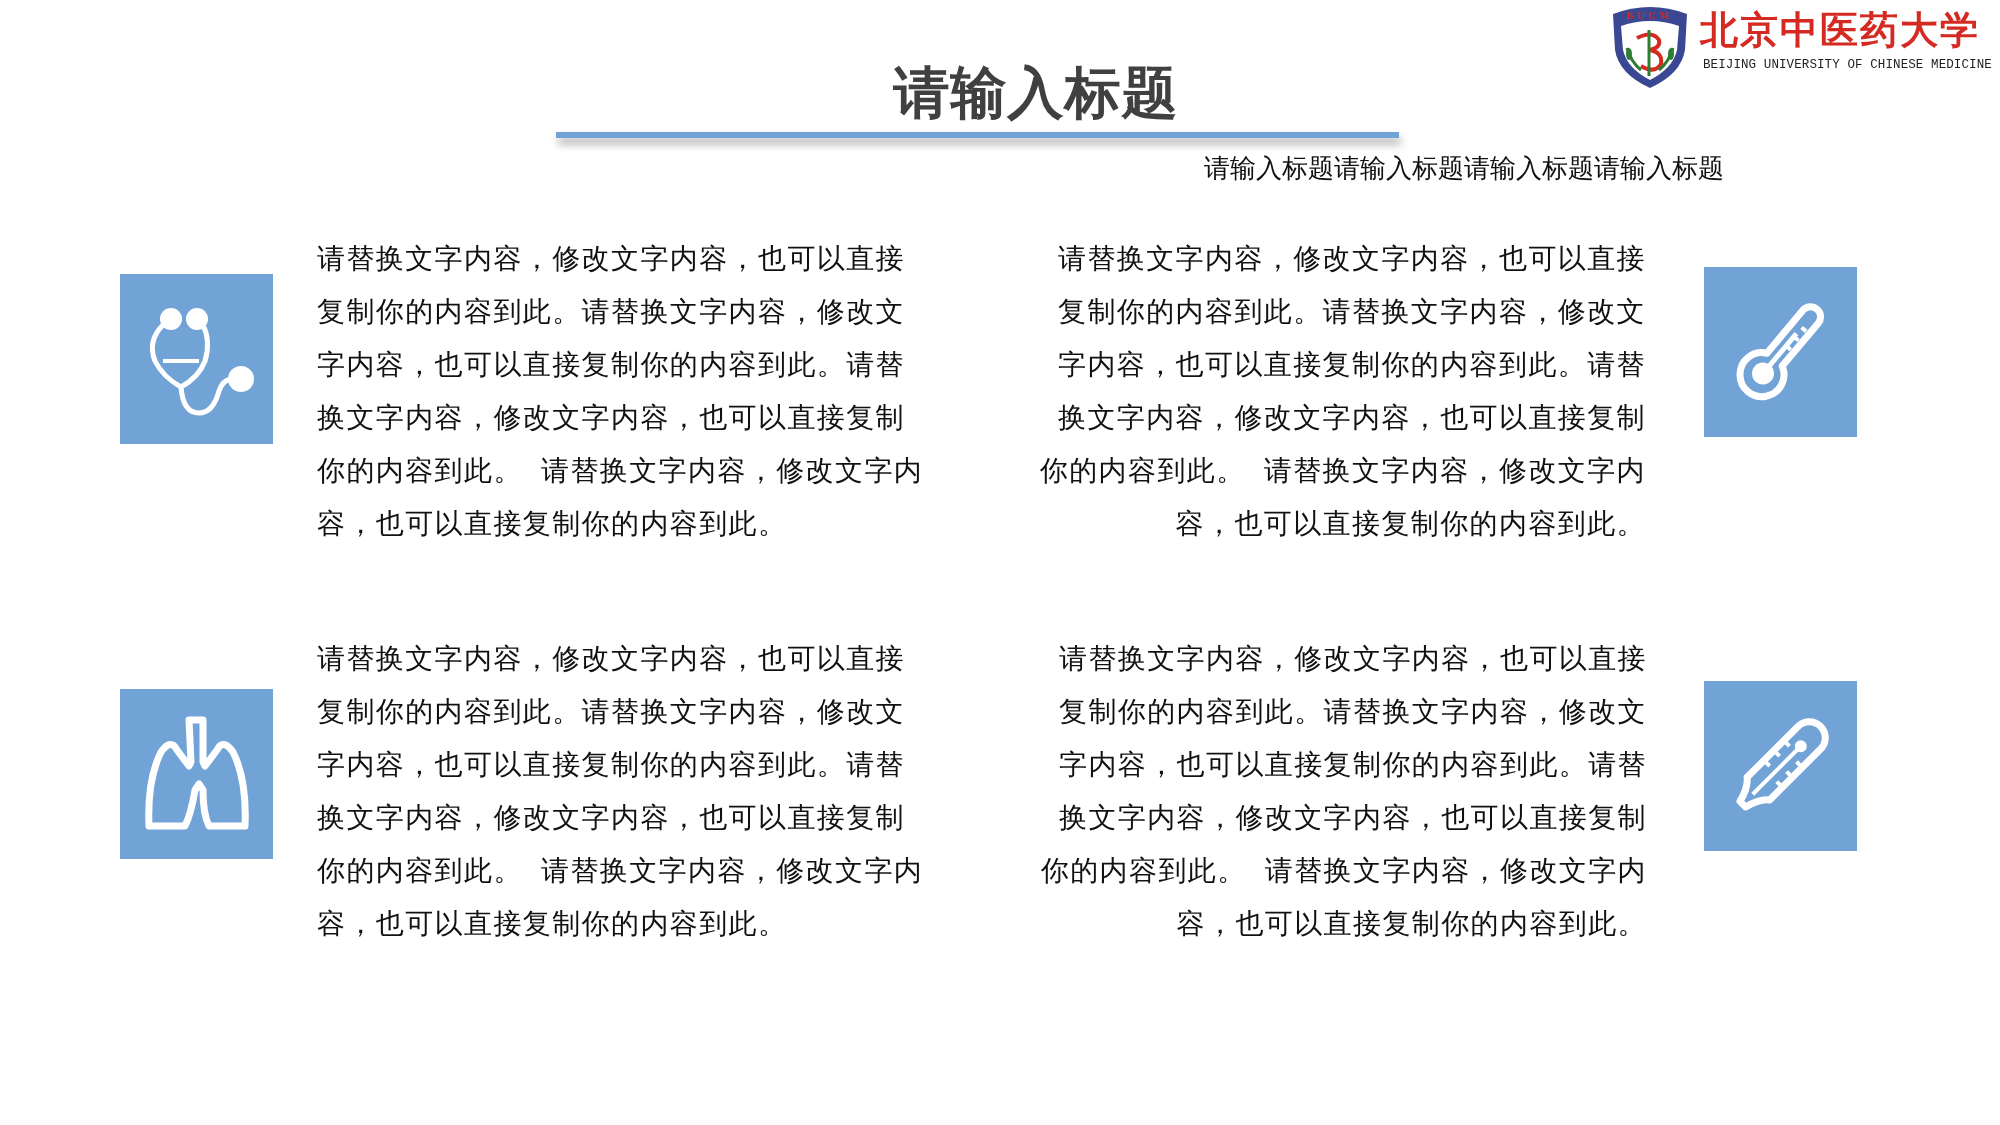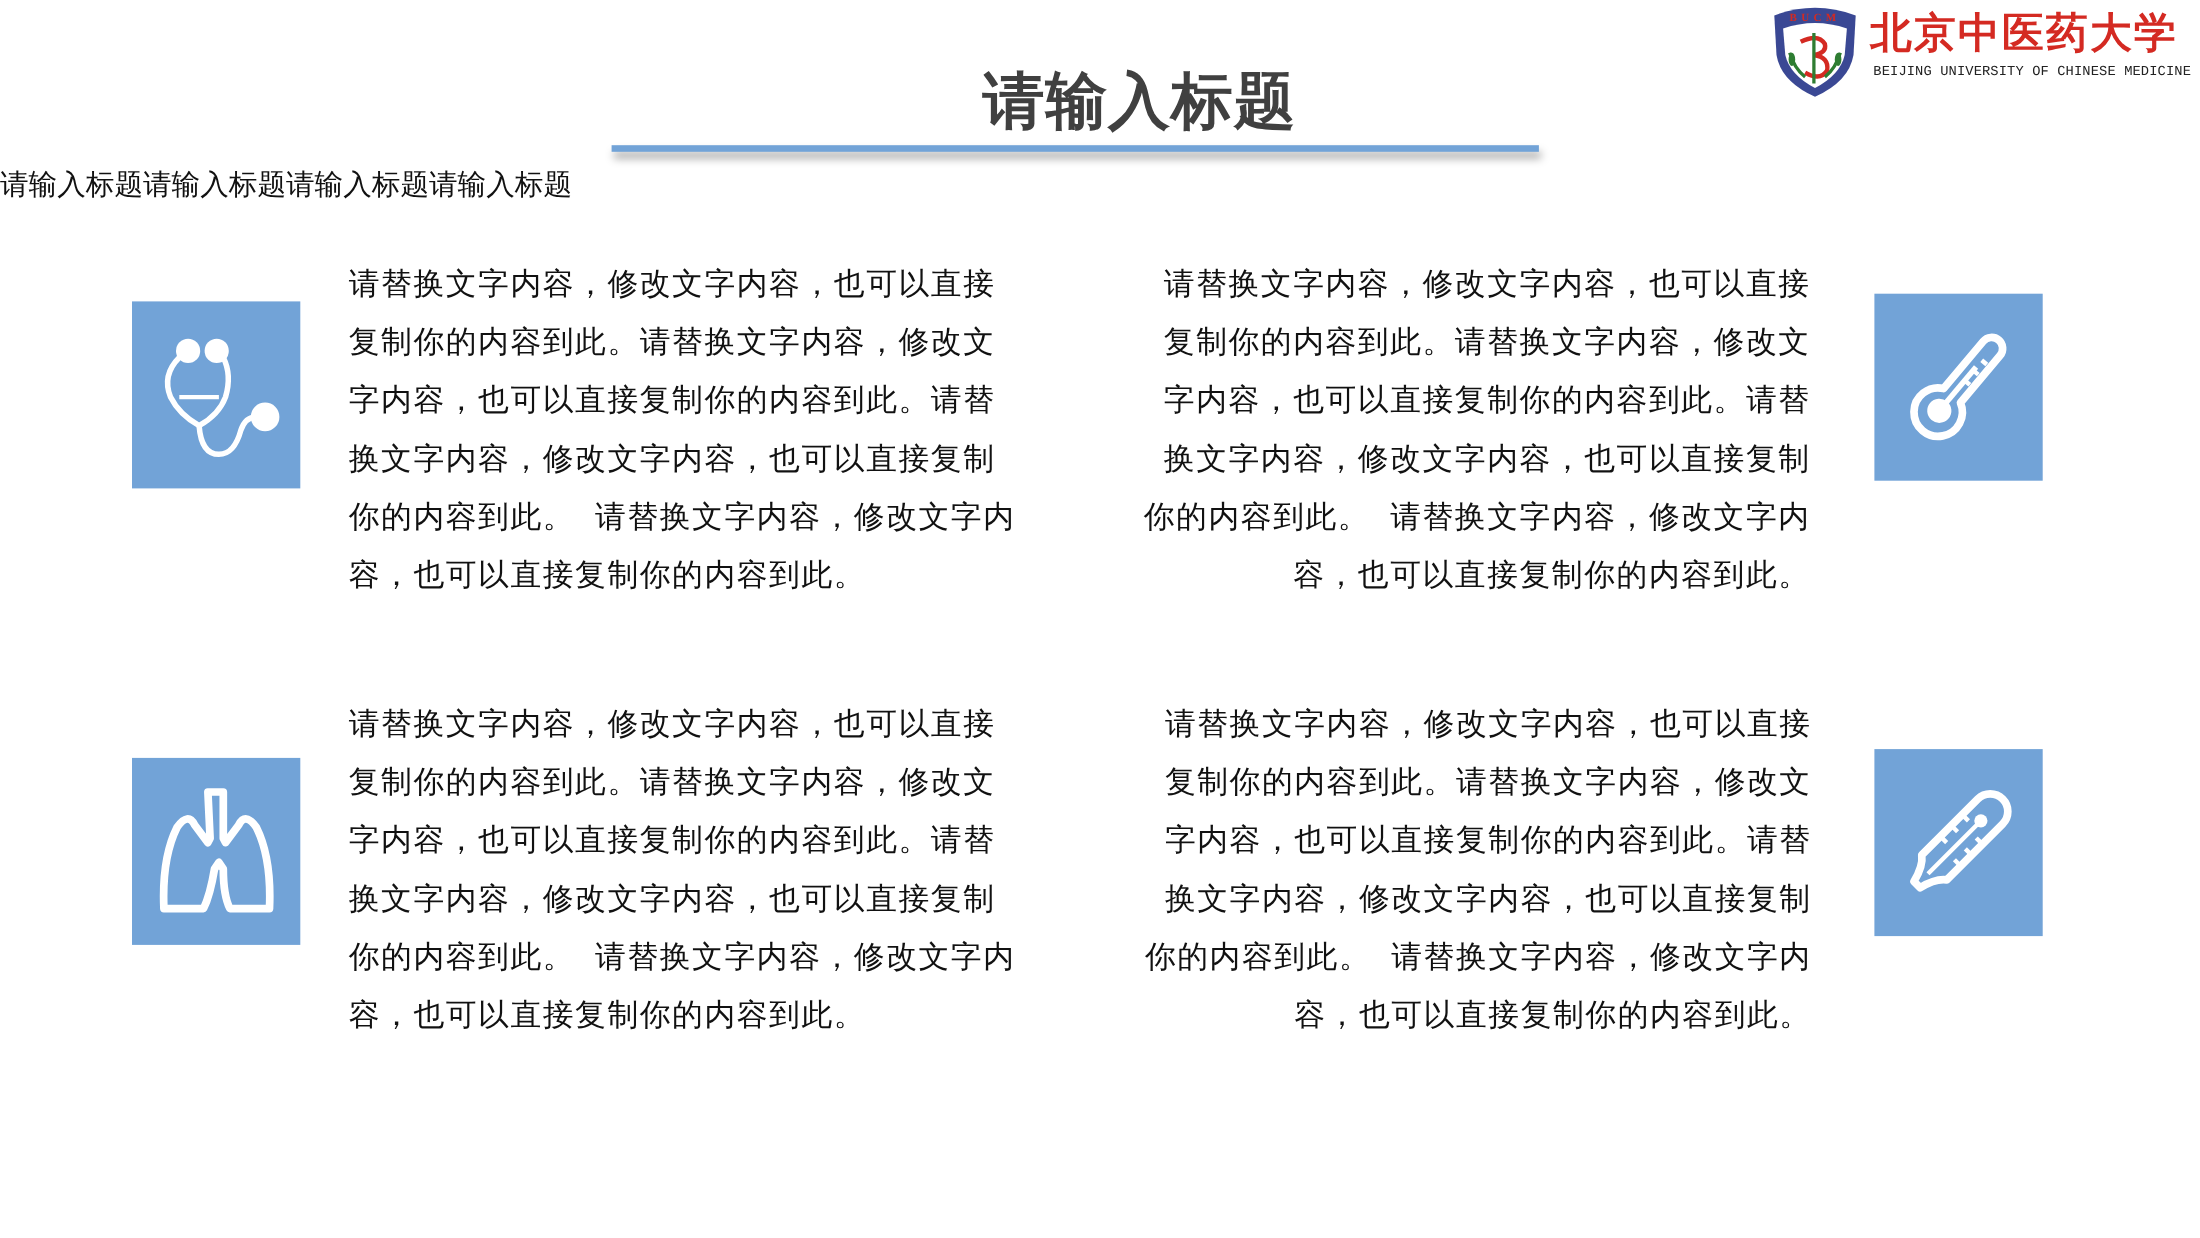--- a/index.html
+++ b/index.html
@@ -12,21 +12,21 @@
     .logo-cn { left: 1700px; top: 6px; font-family: "DejaVu Serif", "Liberation Serif", serif;
                font-size: 38px; font-weight: bold; letter-spacing: 2px; white-space: nowrap; line-height: 48px; }
     .logo-en { left: 1703px; top: 58px; font-family: Liberation Mono, monospace;
                font-size: 12.5px; color: #222; white-space: nowrap; letter-spacing: 0.1px; }
 
     
     .title { left: 0; width: 2000px; top: 60px; text-align: center; font-size: 56px; line-height: 66px;
              font-weight: bold; color: #404040; letter-spacing: 1px; padding-left: 36px; }
     .title-rule { left: 556px; top: 132px; width: 843px; height: 6px;
                   box-shadow: 2px 6px 8px rgba(0,0,0,0.35); }
-    .subtitle { left: 0; width: 1724px; top: 150px; text-align: left; font-size: 26px; line-height: 36px;
+    .subtitle { left: 0; width: 1724px; top: 150px; text-align: right; font-size: 26px; line-height: 36px;
                 color: #111; }
 
     
     .icon-box { width: 153px; height: 170px; display: flex; align-items: center; justify-content: center; }
     .icon-box svg { width: 128px; height: 128px; }
 
     
     .text-block { width: 640px; font-size: 28px; line-height: 53px; letter-spacing: 1.4px; }
     .text-block .line { display: block; white-space: nowrap; font-family: Liberation Mono, monospace; }
     .text-left { text-align: left; }

